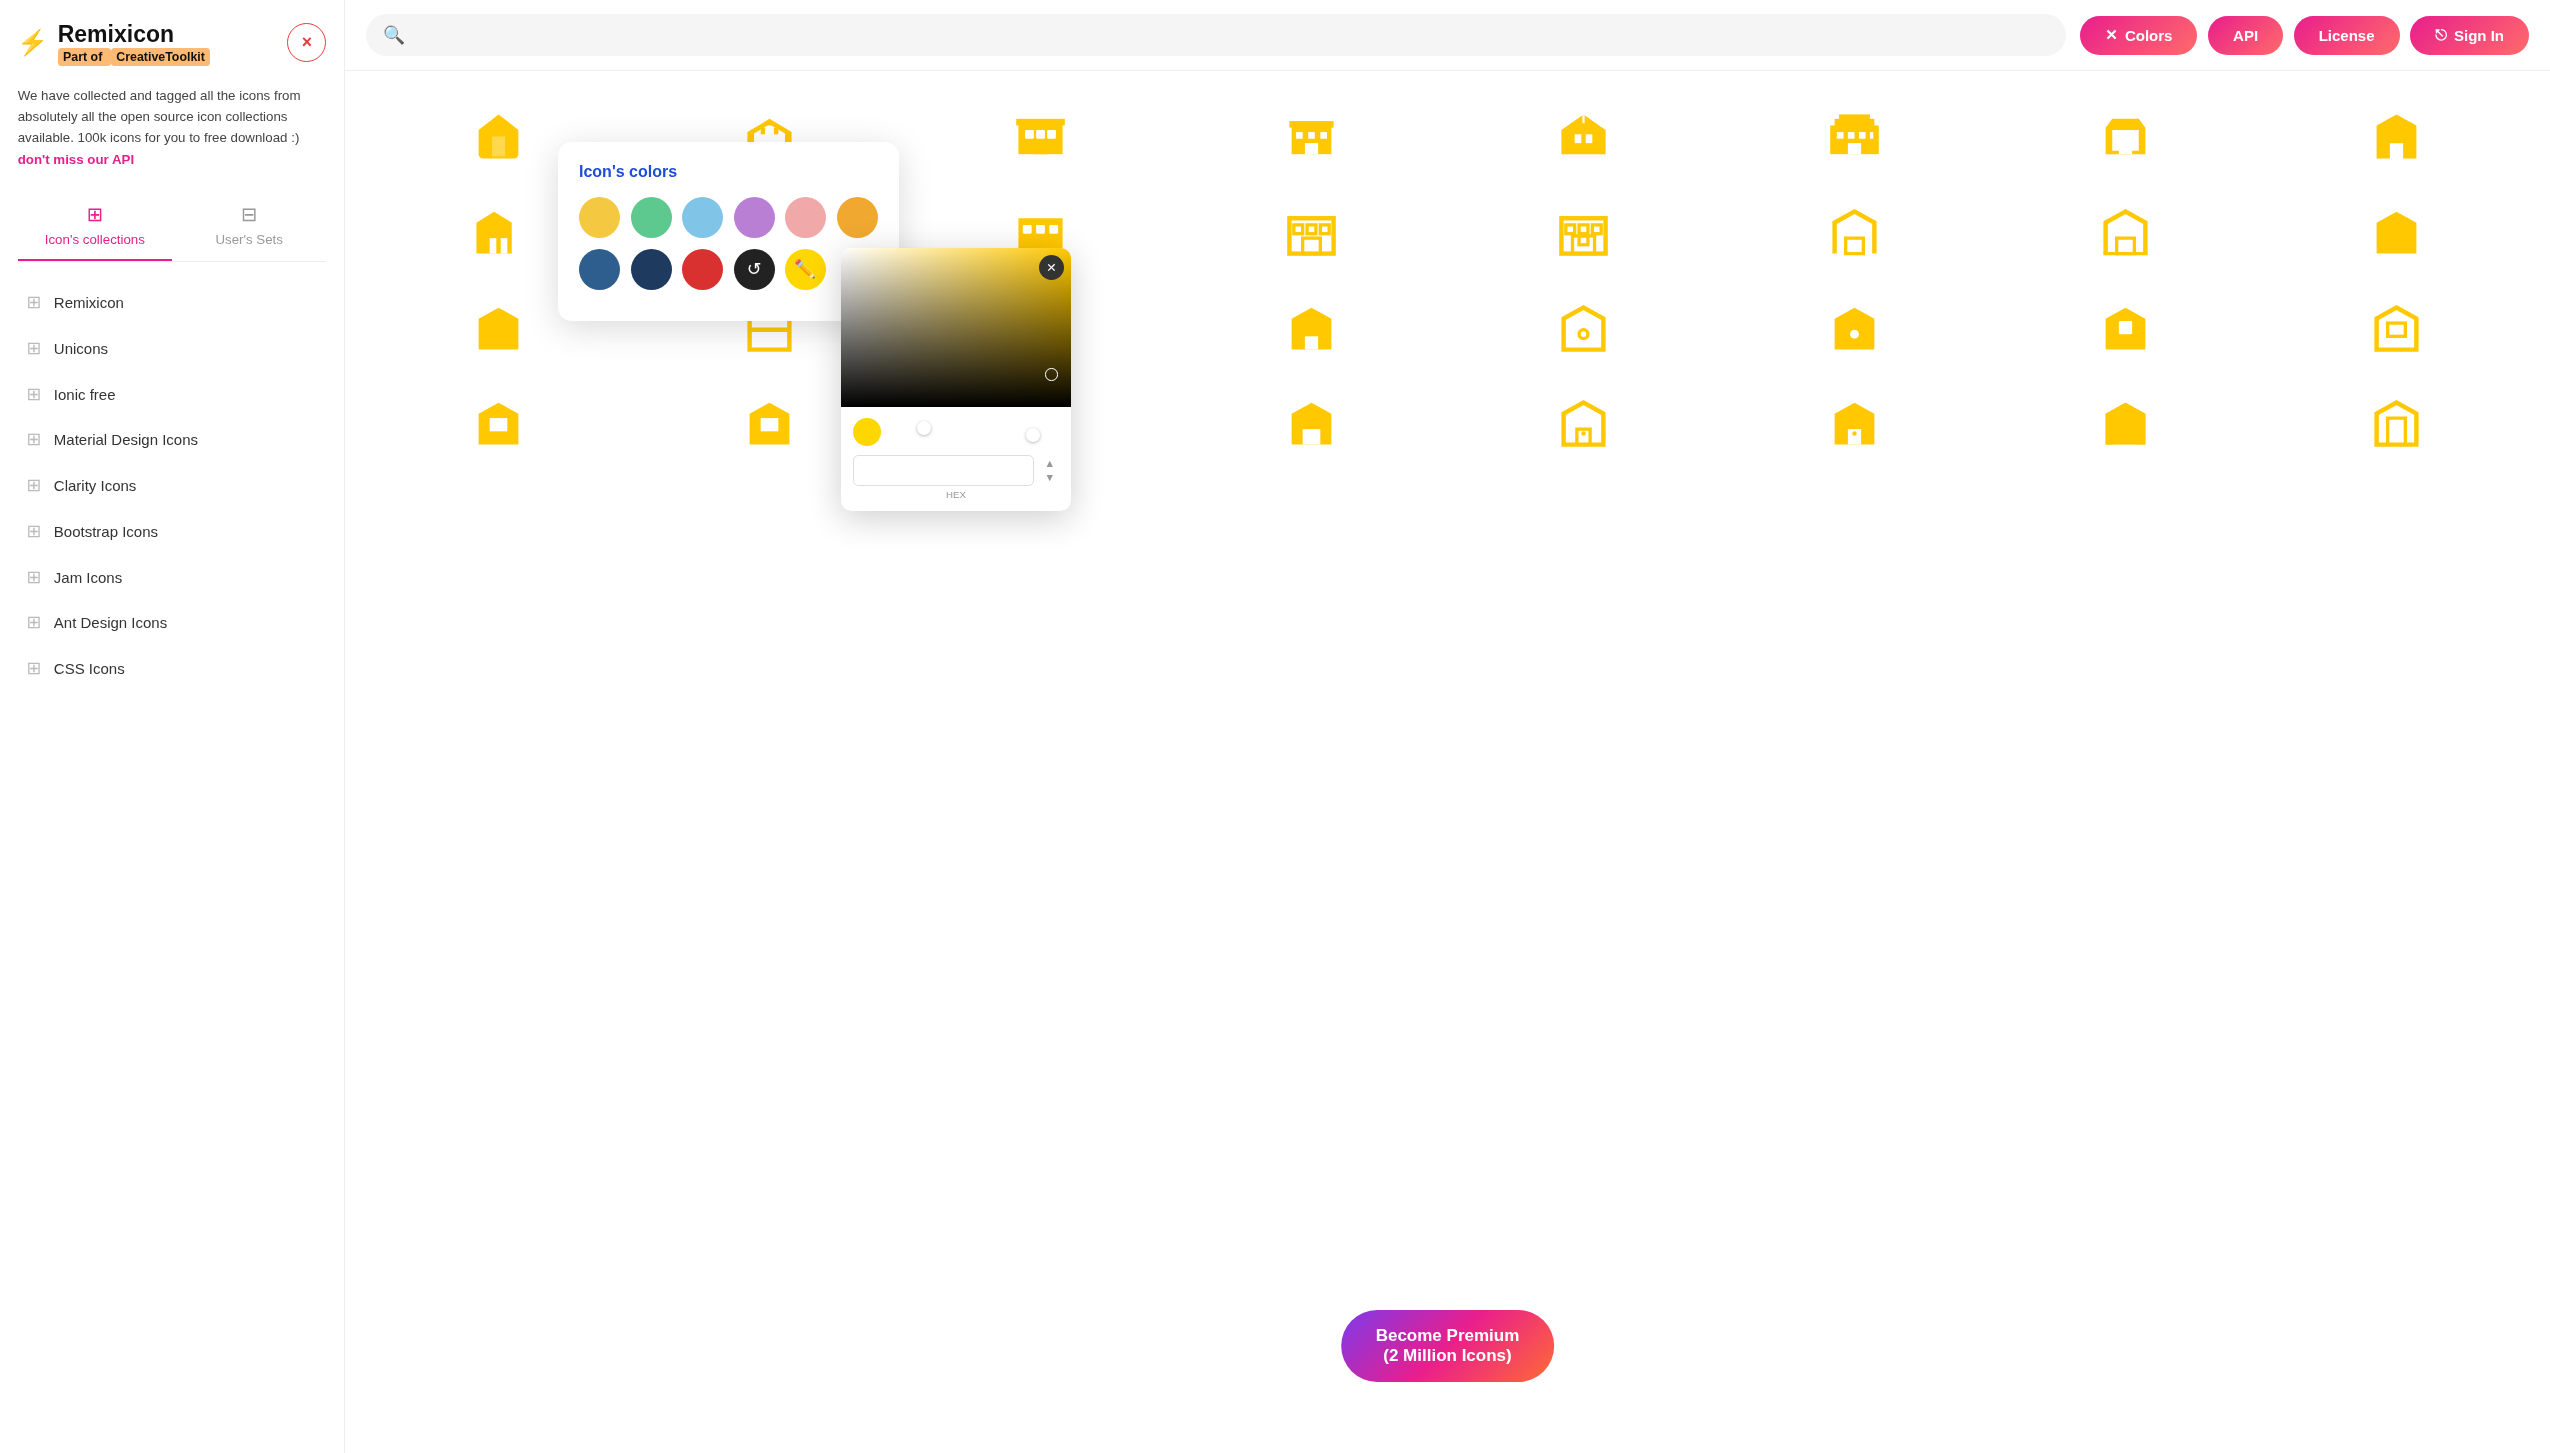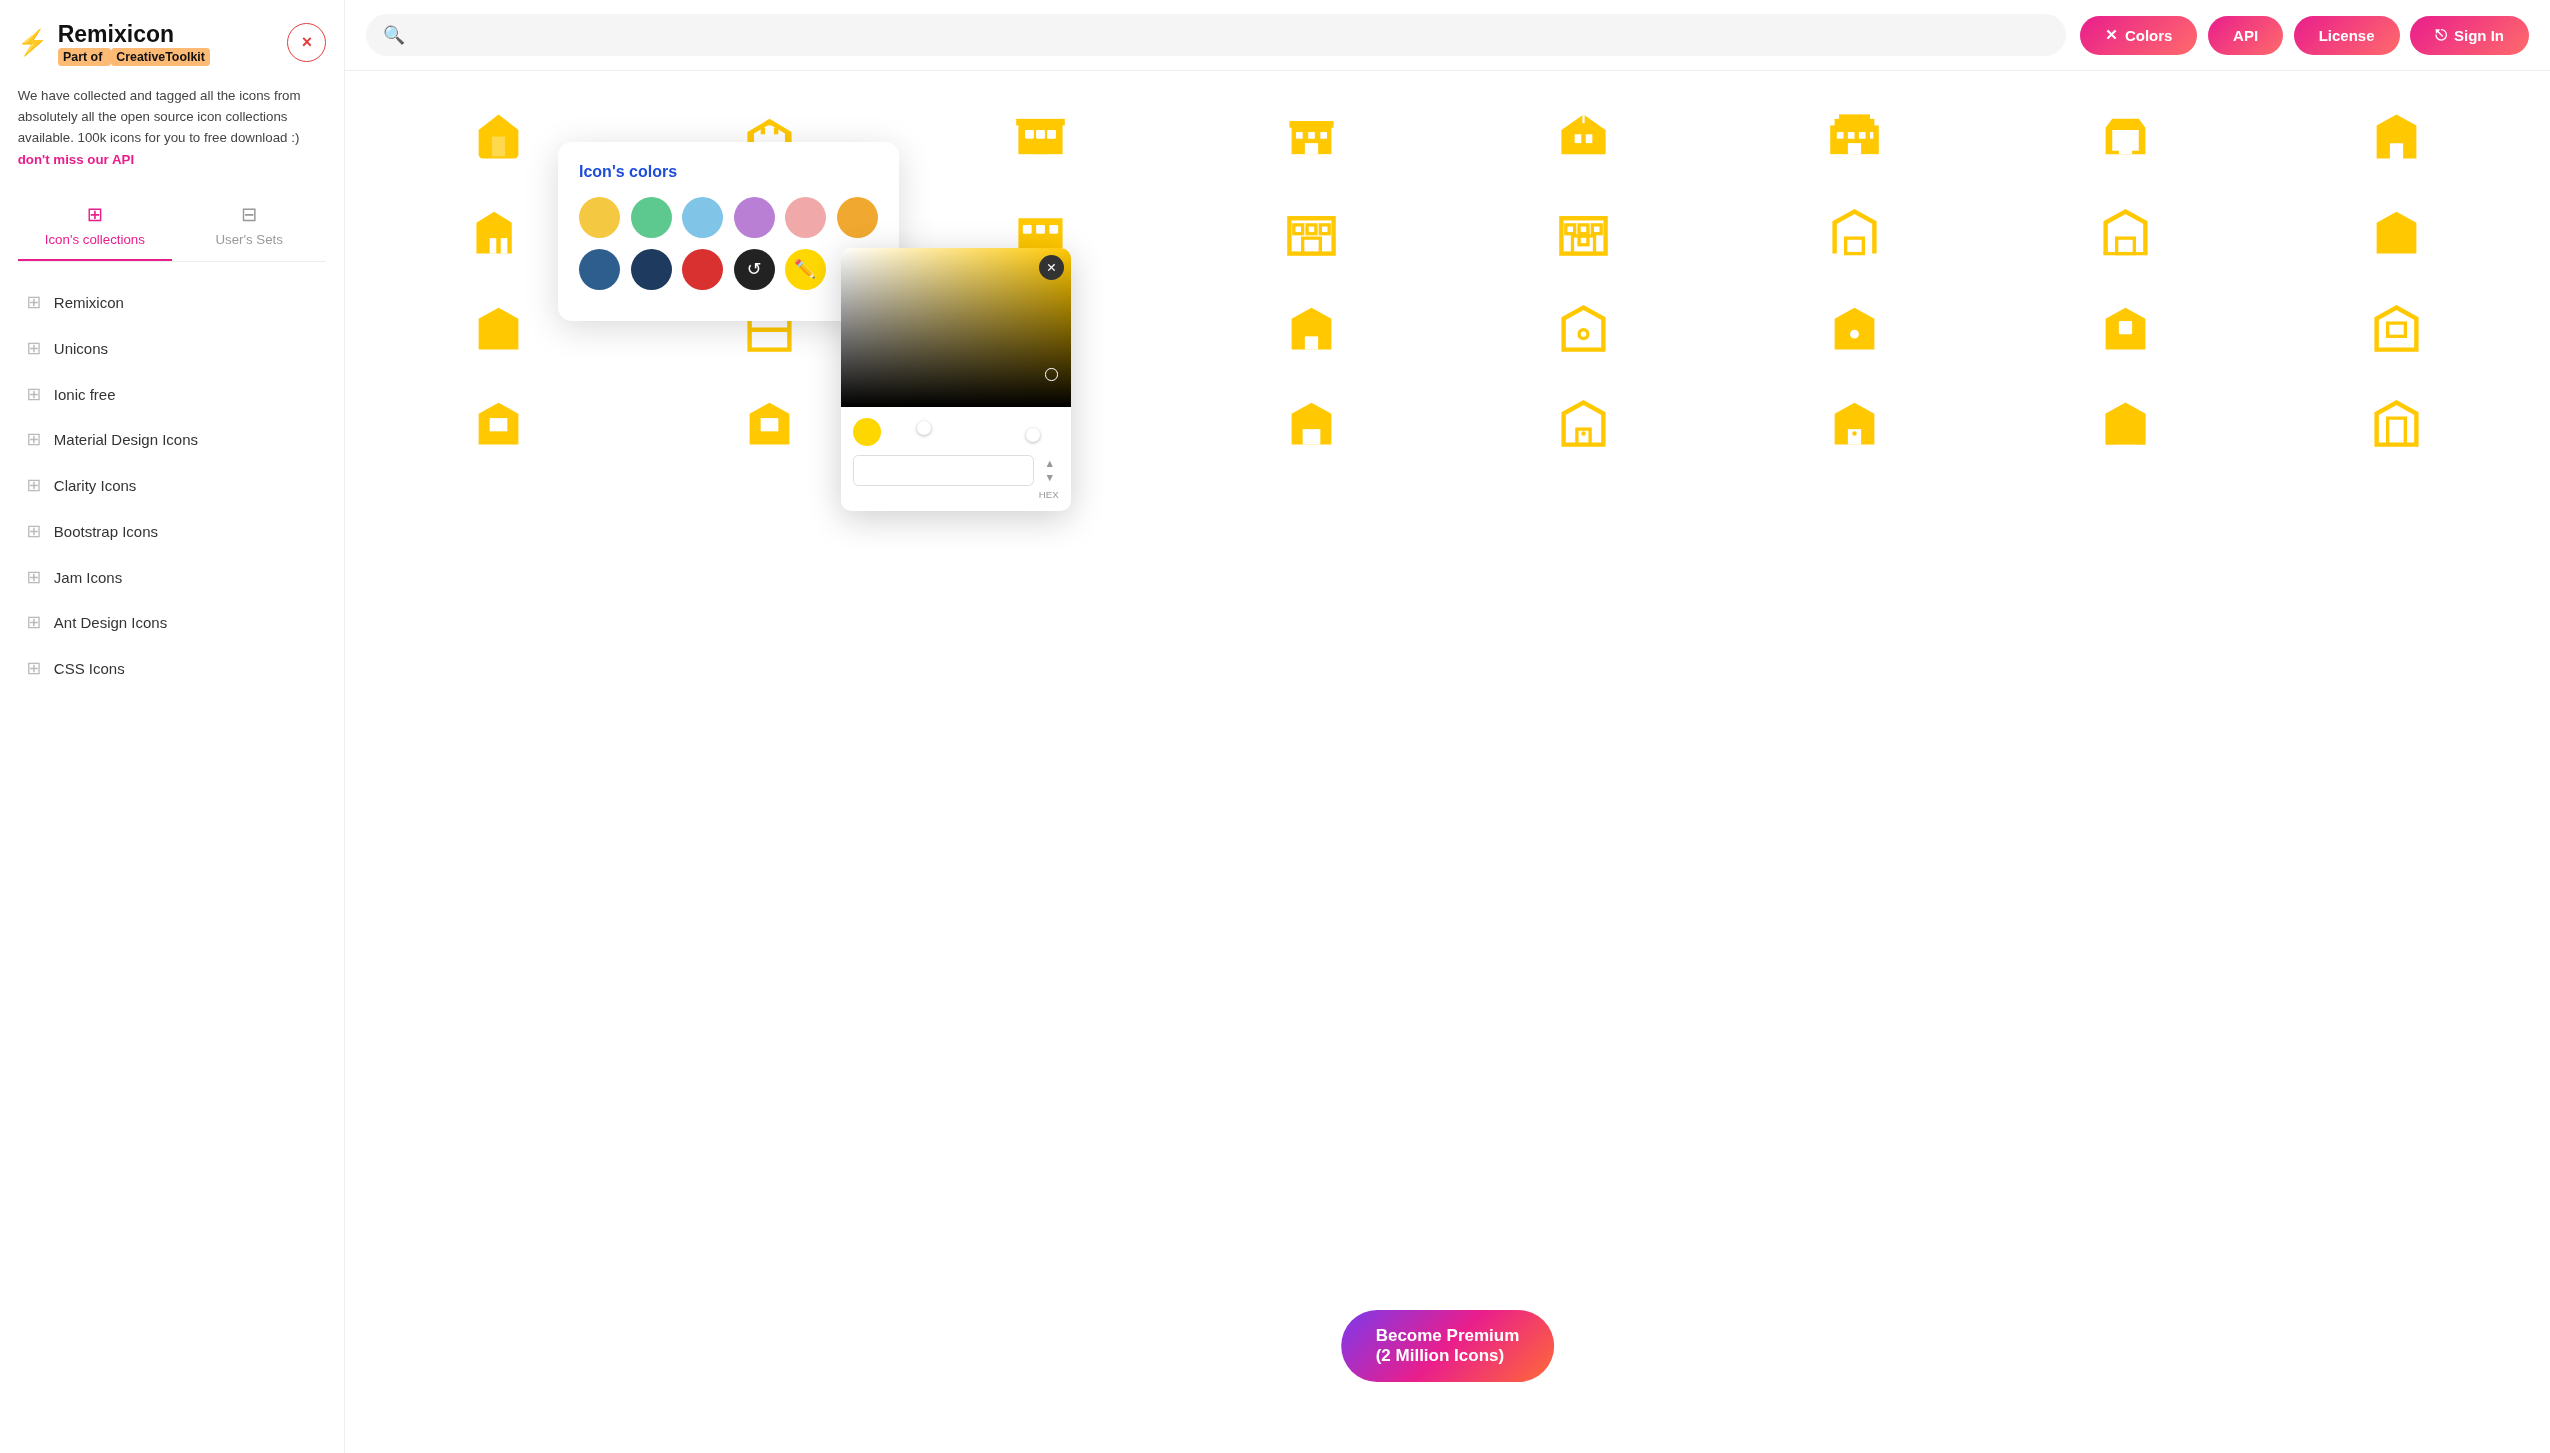--- a/index.html
+++ b/index.html
@@ -170,28 +170,28 @@
     }
     .picker-hex-row { display: flex; align-items: center; gap: 7px; margin-top: 5.3px; }
     .picker-hex-input {
       flex: 1; border: 0.9px solid #ddd; border-radius: 5.3px; padding: 7px 8.9px;
       font-size: 12.4px; text-align: center; font-family: monospace;
     }
     .picker-hex-arrows { display: flex; flex-direction: column; }
     .picker-hex-arrows button {
       background: none; border: none; cursor: pointer; font-size: 10.6px; color: #999; padding: 0.9px 3.5px;
     }
-    .picker-hex-label { text-align: right; font-size: 9.7px; color: #999; margin-top: 3.5px; }
+    .picker-hex-label { text-align: center; font-size: 9.7px; color: #999; margin-top: 3.5px; }
 
     
     .premium-banner {
       position: absolute; bottom: 71px; left: 50%; transform: translateX(-50%);
       background: linear-gradient(135deg, #7C3AED, #E91E8C, #FF6B35);
       border-radius: 44px; padding: 16px 35px;
-      font-size: 17px; font-weight: 700; color: #fff; text-align: left;
+      font-size: 17px; font-weight: 700; color: #fff; text-align: center;
       cursor: pointer; white-space: nowrap; z-index: 50;
     }
 
     
     .gold { fill: #FFC800; }
   </style>
 </head>
 <body>
 
 <div class="app-container">

